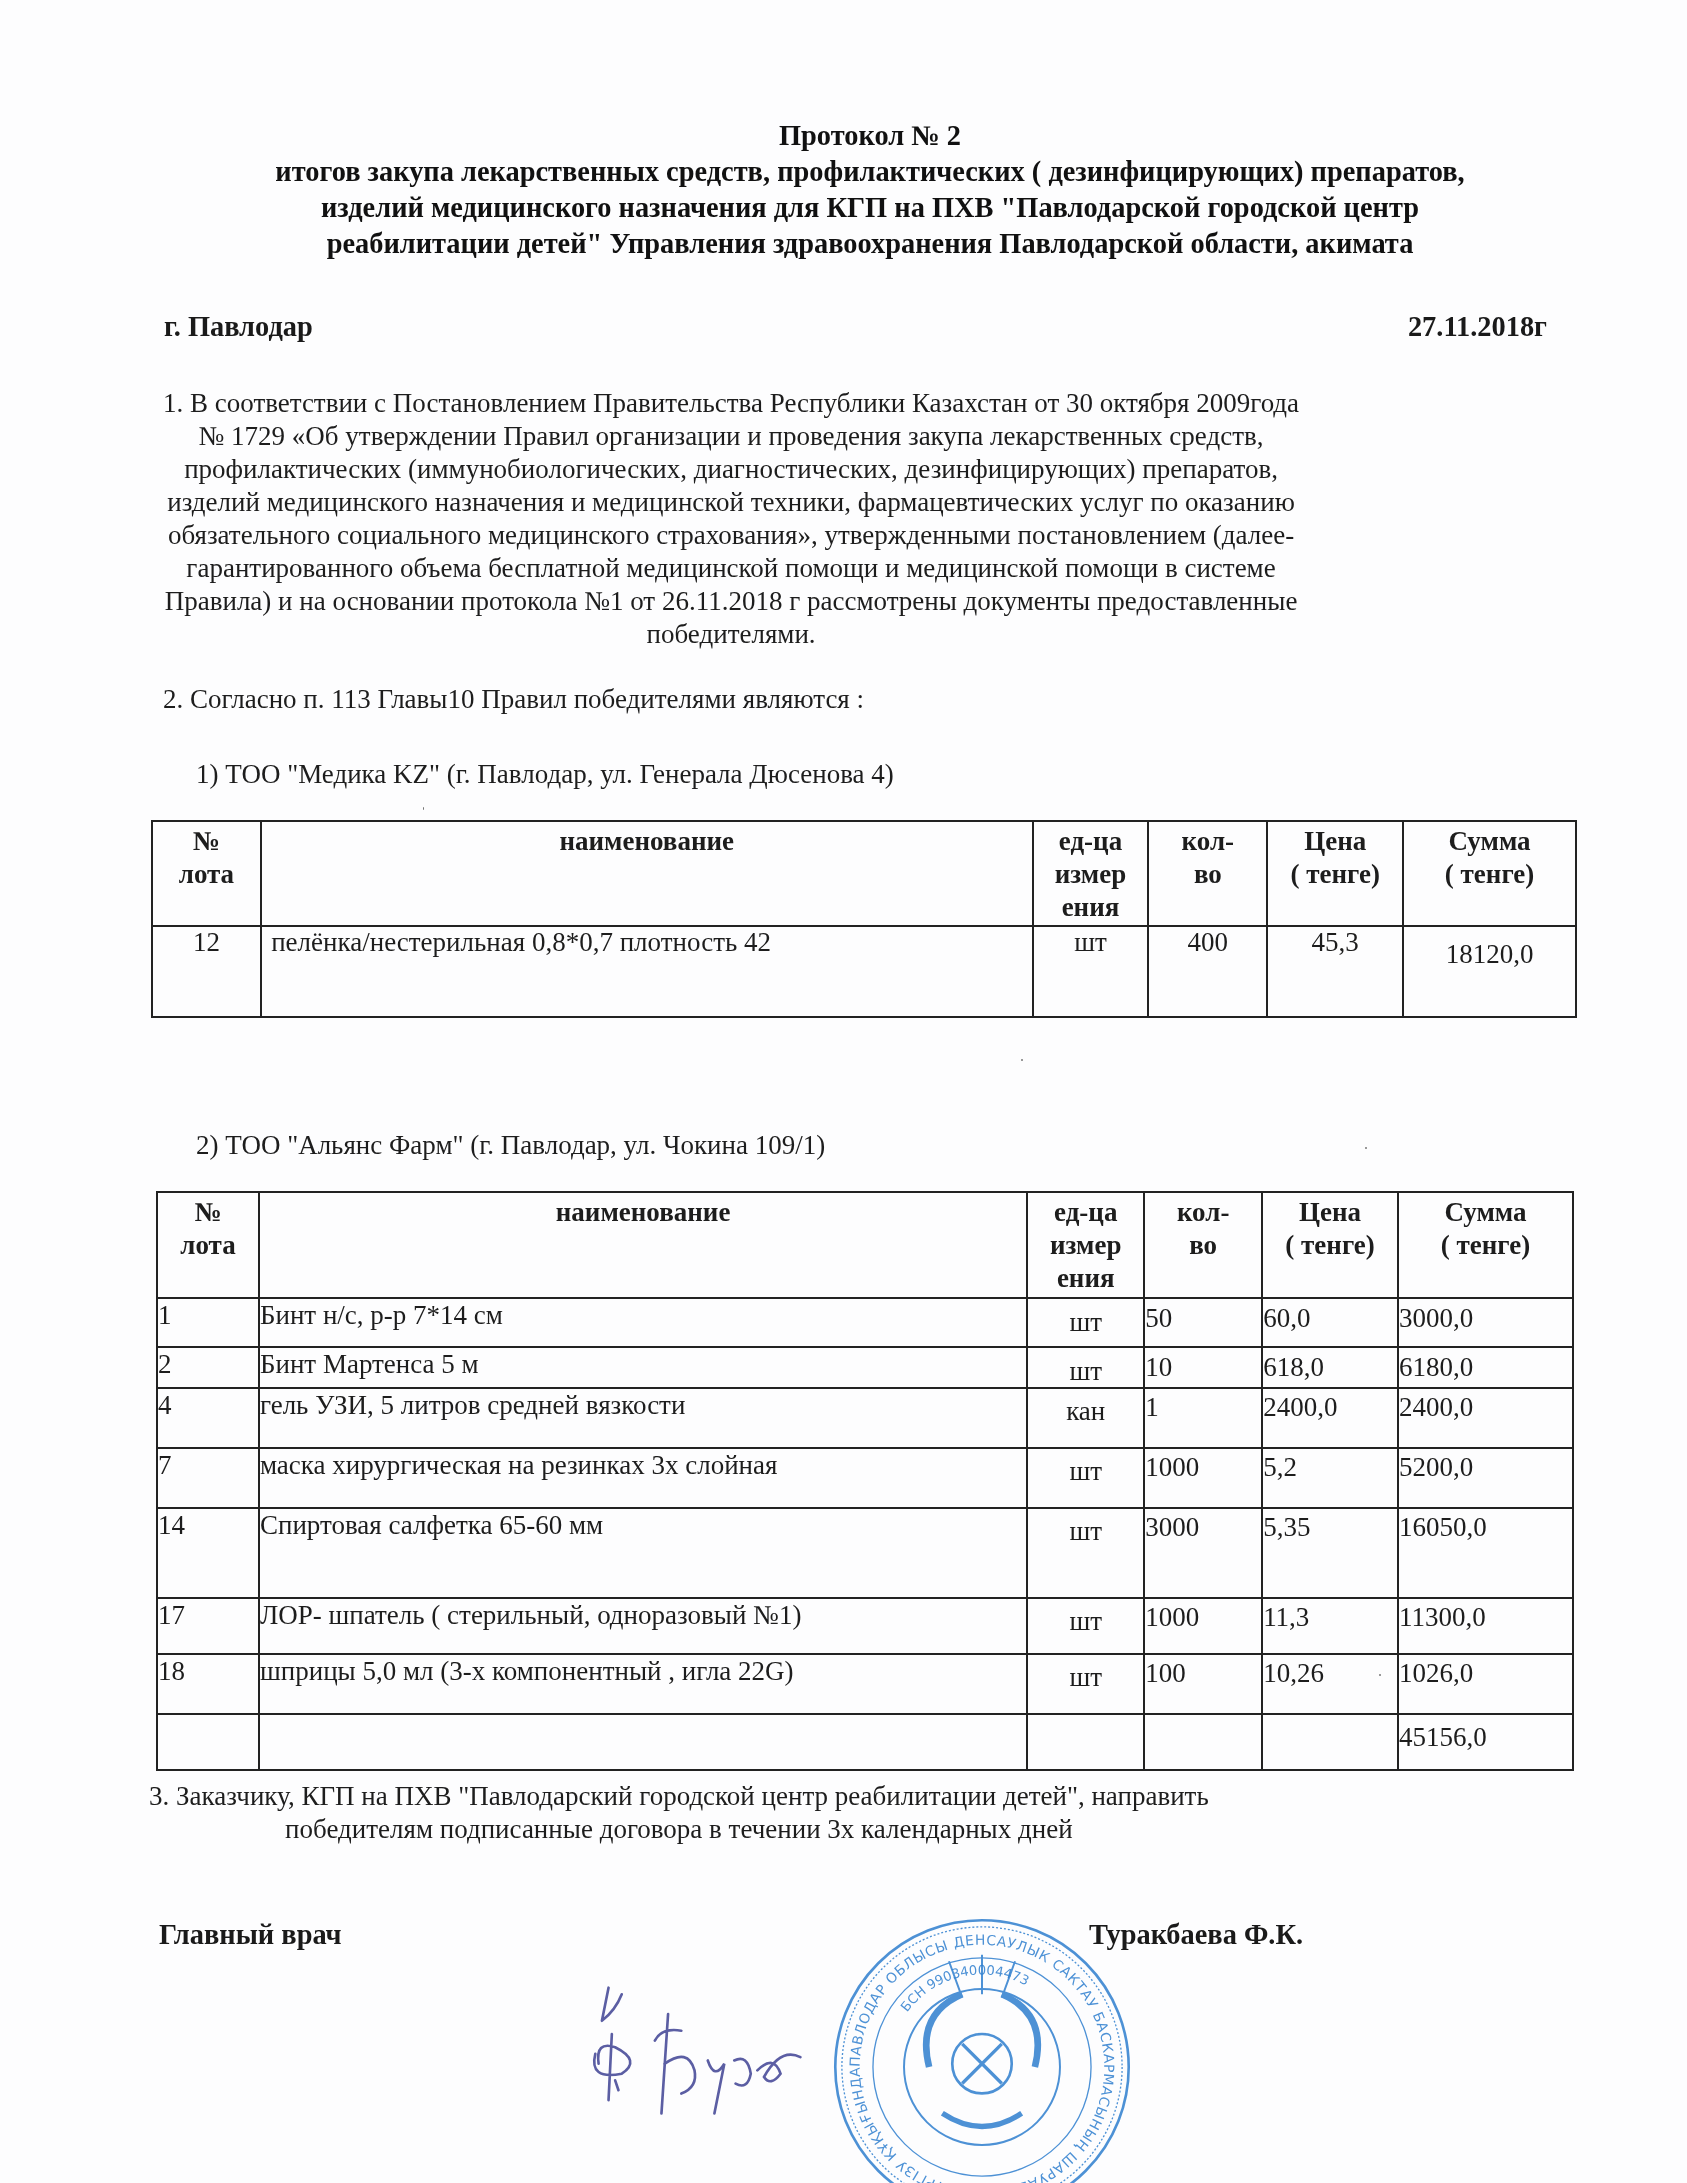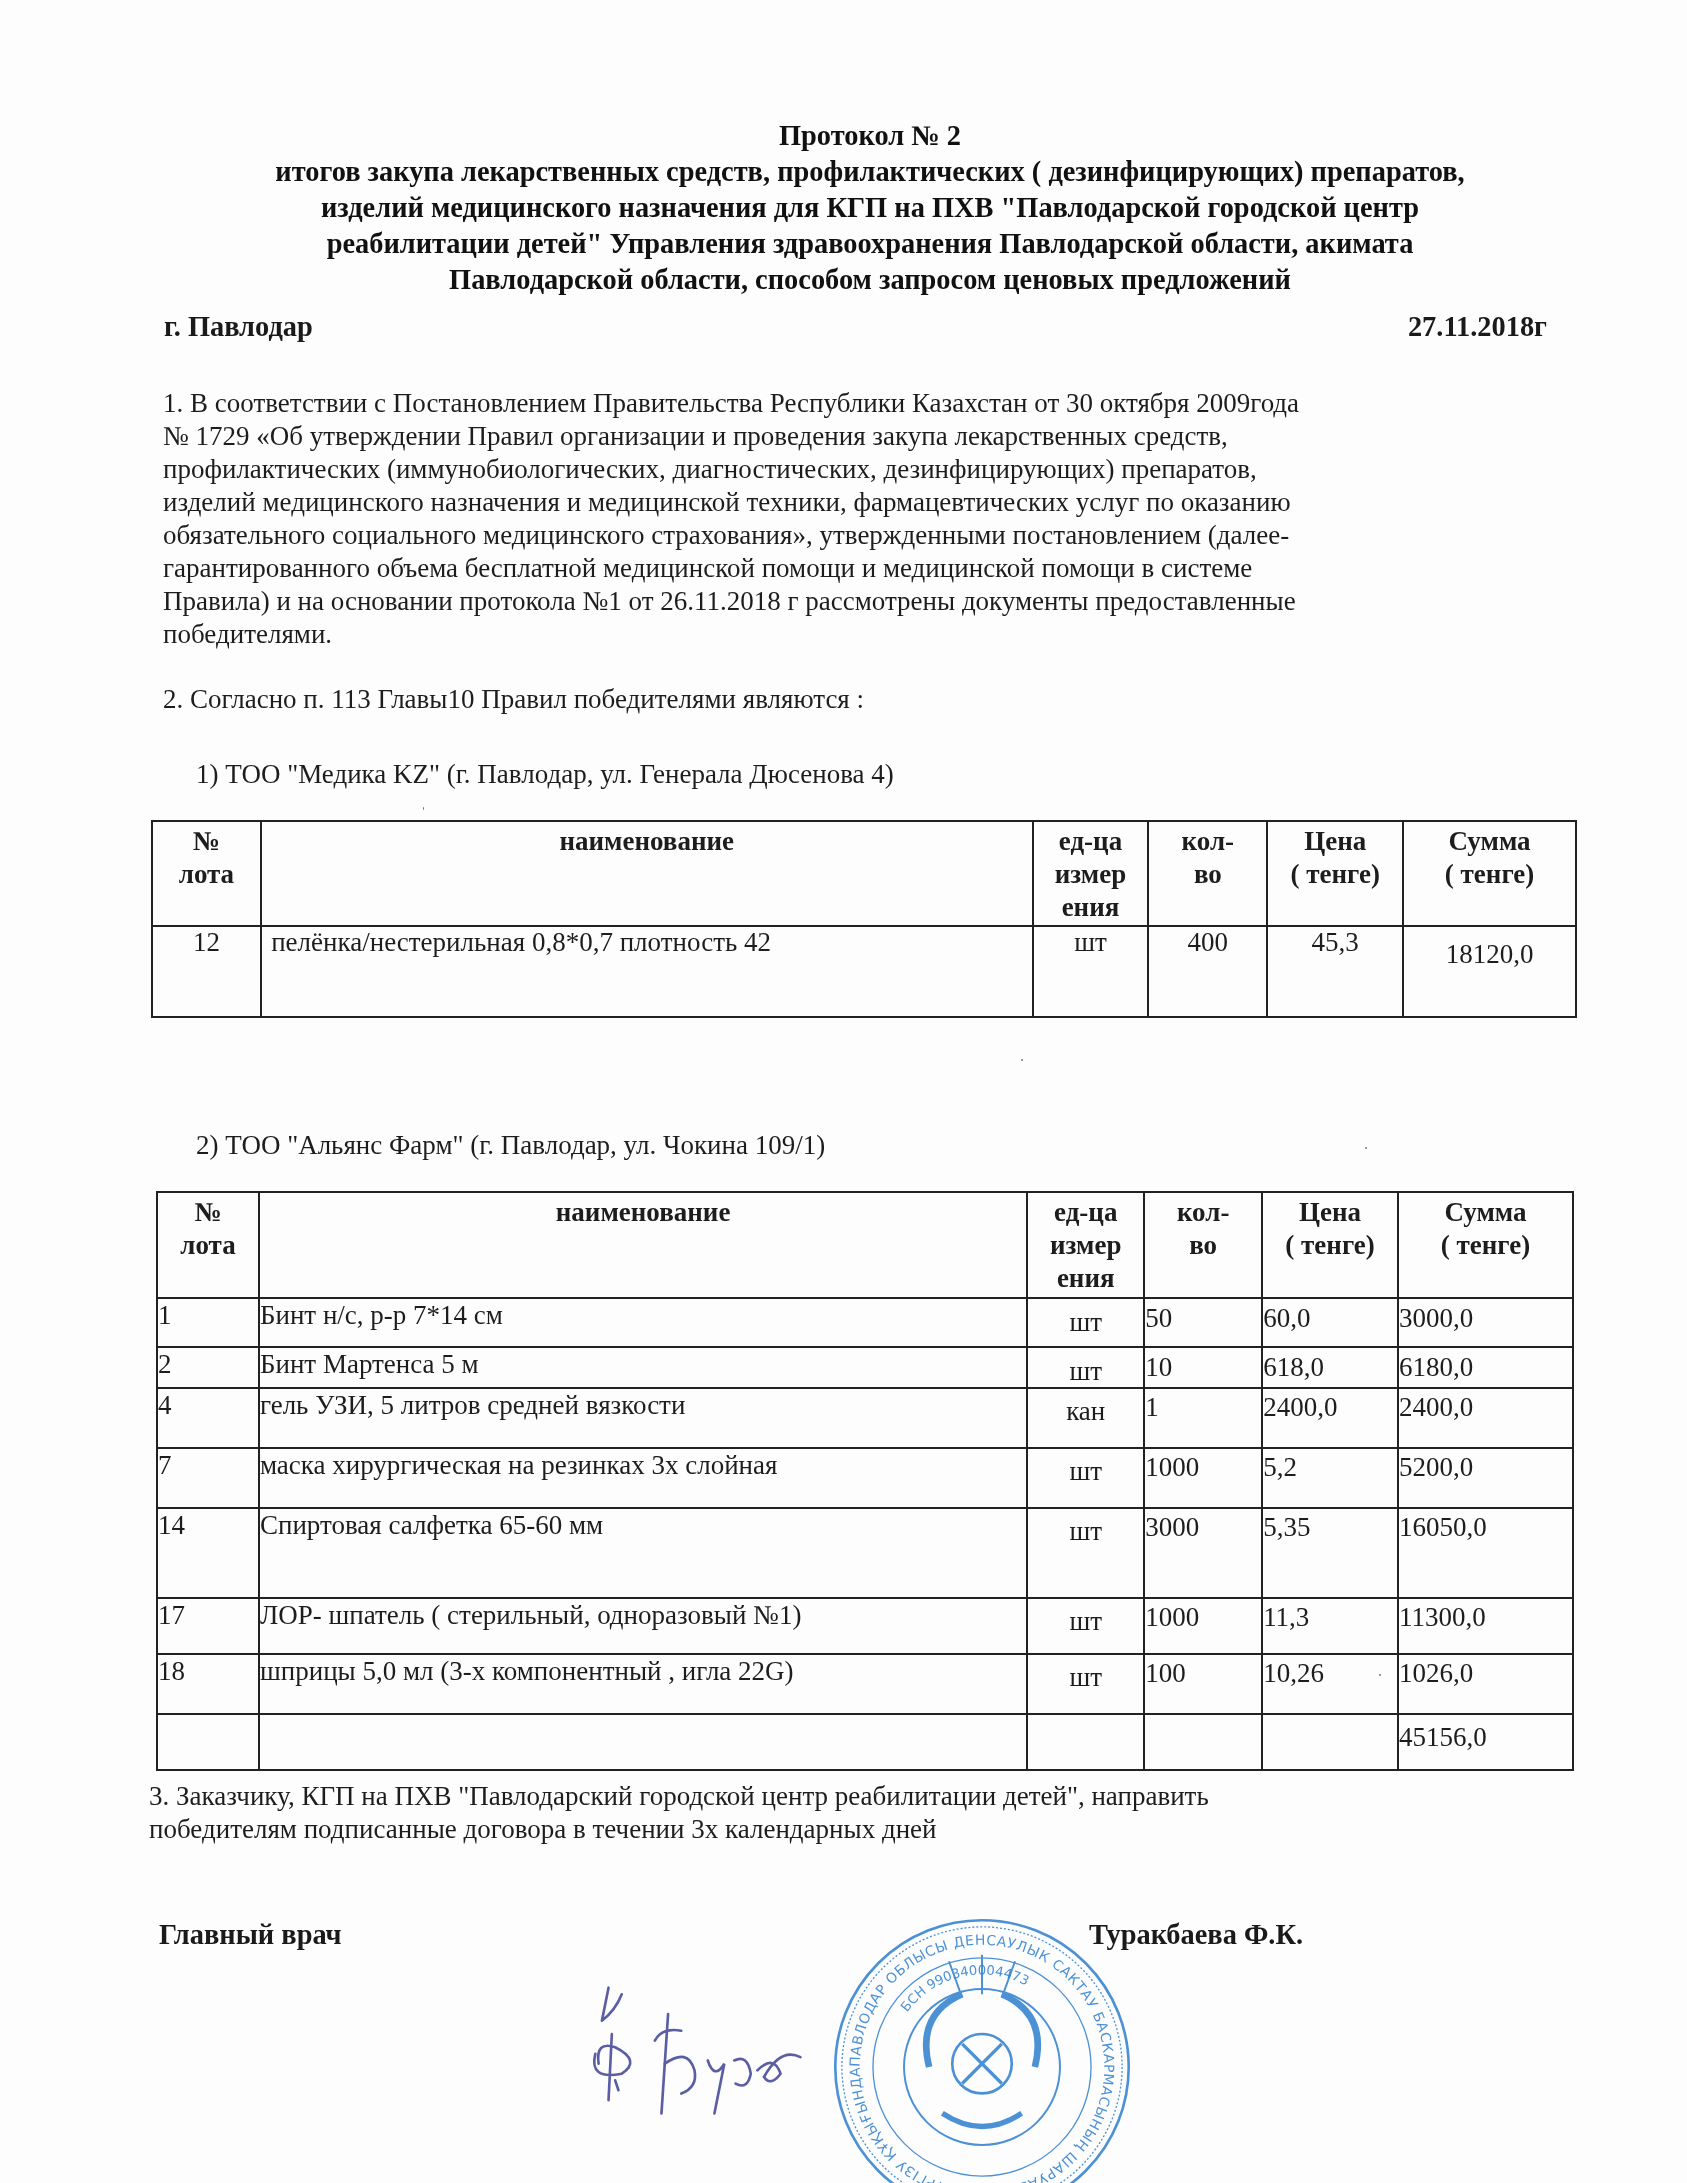--- a/index.html
+++ b/index.html
@@ -19,21 +19,21 @@
   }
   .title-block div { white-space: nowrap; }
   .place-date {
     position: absolute; left: 164px; top: 310px; width: 1383px;
     font-weight: bold; font-size: 28.4px; line-height: 34px;
     display: flex; justify-content: space-between;
   }
   .para {
     position: absolute; font-size: 27px; line-height: 33px; color: #1d1d1d;
   }
-  .para div { white-space: nowrap; }
+  .para div { white-space: nowrap; text-align: center; }
   table.grid {
     position: absolute; border-collapse: collapse;
     font-size: 27px; color: #1d1d1d;
   }
   table.grid th, table.grid td {
     border: 2px solid #222; padding: 0; vertical-align: top;
   }
   table.grid th {
     font-weight: bold; text-align: center; line-height: 33px; padding-top: 2.6px;
   }
@@ -55,21 +55,20 @@
   .speck { position: absolute; width: 2px; height: 2px; background: #777; border-radius: 50%; }
 </style>
 </head>
 <body>
 
 <div class="title-block">
   <div>Протокол № 2</div>
   <div>итогов закупа лекарственных средств, профилактических ( дезинфицирующих) препаратов,</div>
   <div>изделий медицинского назначения для КГП на ПХВ "Павлодарской городской центр</div>
   <div>реабилитации детей" Управления здравоохранения Павлодарской области, акимата</div>
-  <div>Павлодарской области, способом  запросом ценовых предложений</div>
 </div>
 
 <div class="place-date">
   <span>г. Павлодар</span>
   <span>27.11.2018г</span>
 </div>
 
 <div class="para" style="left:163px; top:387px;">
   <div>1. В соответствии с Постановлением Правительства Республики Казахстан от 30 октября 2009года</div>
   <div>№ 1729 «Об утверждении Правил организации и проведения закупа лекарственных средств,</div>

